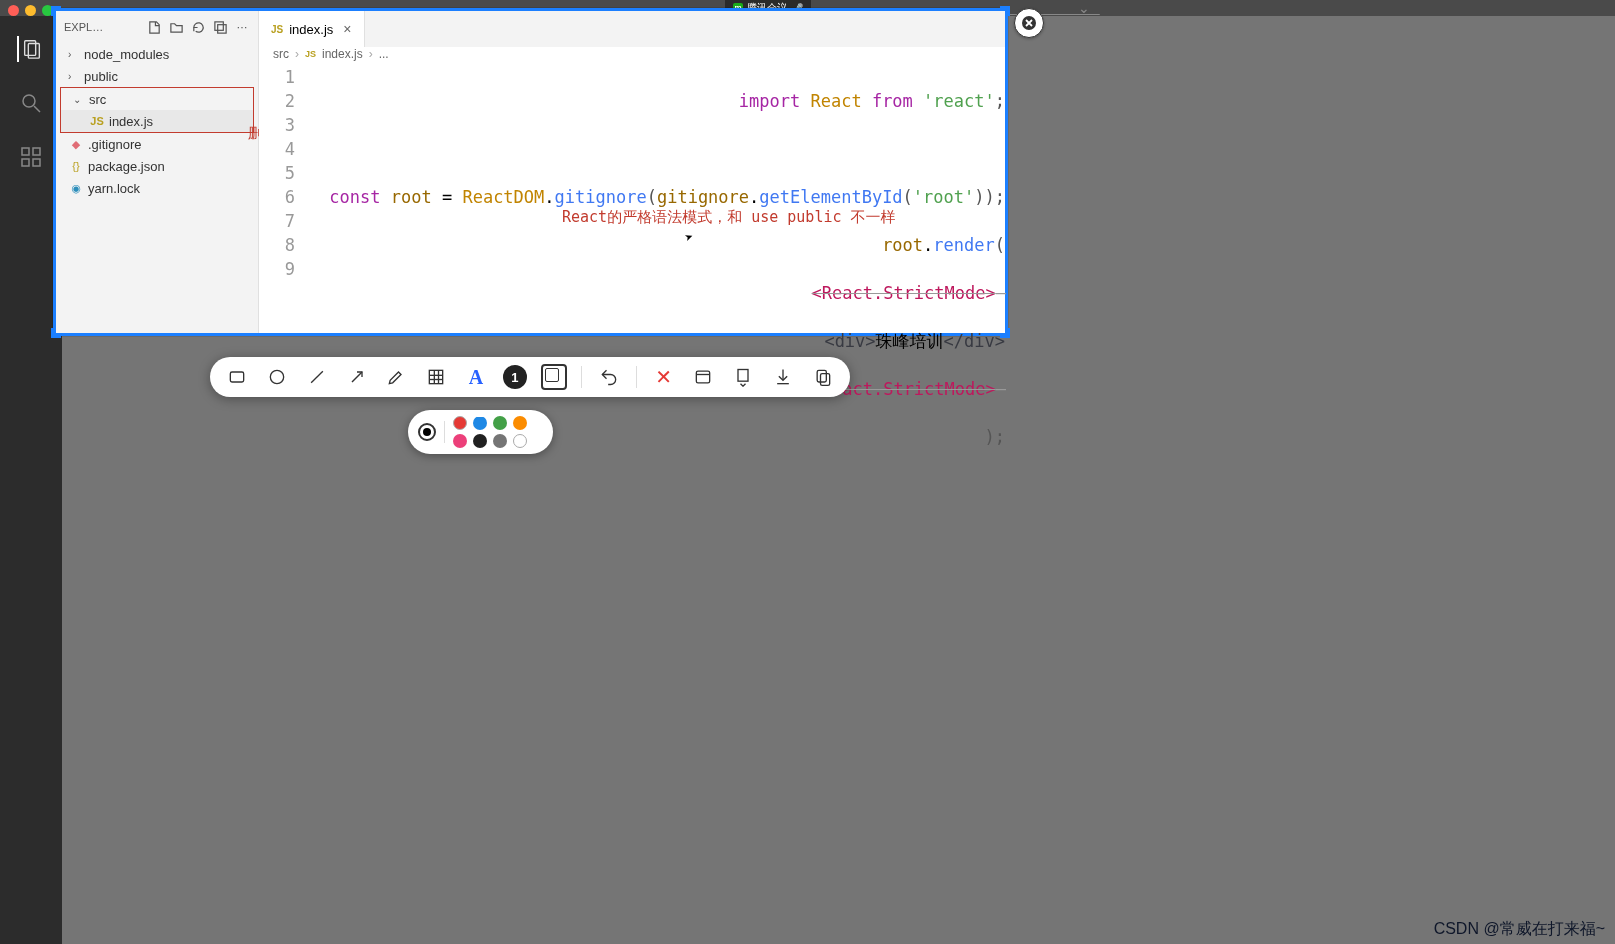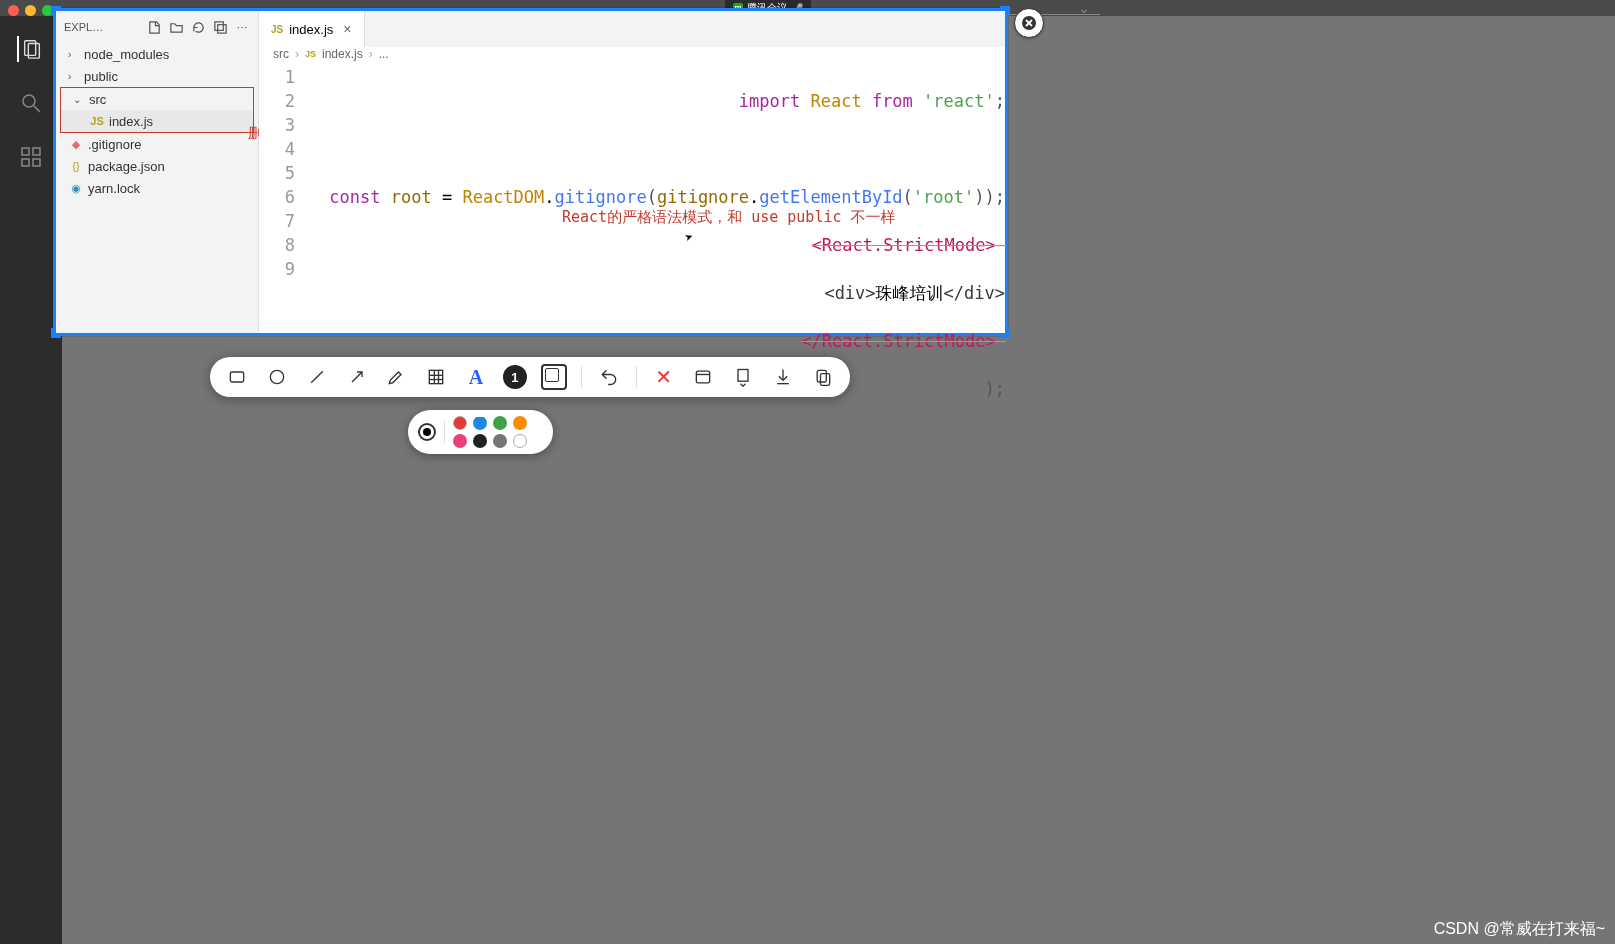--- a/index.html
+++ b/index.html
@@ -159,21 +159,21 @@
 .dot-sel{ width:18px;height:18px;border:2px solid #333;border-radius:50%;display:flex;align-items:center;justify-content:center;}
 .dot-sel .inner{width:8px;height:8px;background:#000;border-radius:50%;}
 .csep{width:1px;height:22px;background:#ddd;}
 .cgrid{ display:grid; grid-template-columns:repeat(4,16px); gap:4px;}
 .cdot{width:14px;height:14px;border-radius:50%;}
 .cdot.ring{border:1.5px solid #aaa;}
 
 
 .watermark{
   position:absolute; bottom:4px; right:10px;
-  color:#ffffff; font-size:16px;
+  color:#0f172a; font-size:16px;
 }
 
 
 .navicons{ position:absolute; top:0; left:465px; display:flex; gap:14px; color:#888; font-size:16px;}
 .addr-underline{ position:absolute; top:14px; left:512px; width:588px; height:1px; border-bottom:1px solid #888; border-radius:0 0 8px 8px;}
 .ext-chev{ position:absolute; top:0; left:1078px; color:#888; font-size:14px;}
 </style>
 </head>
 <body>
 
@@ -312,20 +312,21 @@
         <div>5</div>
         <div>6</div>
         <div>7</div>
         <div>8</div>
         <div>9</div>
       </div>
       <div class="code">
 <div><span class="kw">import</span> <span class="cls">React</span> <span class="kw">from</span> <span class="str">'react'</span><span class="pun">;</span></div>
 <div>&nbsp;</div>
 <div><span class="kw">const </span><span class="var">root</span><span> = </span><span class="cls">ReactDOM</span><span>.</span><span class="fn">gitignore</span><span class="pun">(</span><span class="var">gitignore</span><span>.</span><span class="fn">getElementById</span><span class="pun">(</span><span class="str">'root'</span><span class="pun">));</span></div>
+<div><span class="var">root</span><span>.</span><span class="fn">render</span><span class="pun">(</span></div>
 <div>  <span class="strike">&lt;React.StrictMode&gt;</span><span class="strike-line"></span></div>
 <div>    <span class="tag">&lt;div&gt;</span><span>珠峰培训</span><span class="tag">&lt;/div&gt;</span></div>
 <div>  <span class="strike">&lt;/React.StrictMode&gt;</span><span class="strike-line"></span></div>
 <div><span class="pun">);</span></div>
         <div class="annot2">React的严格语法模式，和 use public 不一样</div>
         <div class="cursor-arrow">➤</div>
       </div>
     </div>
   </div>
 </div>

